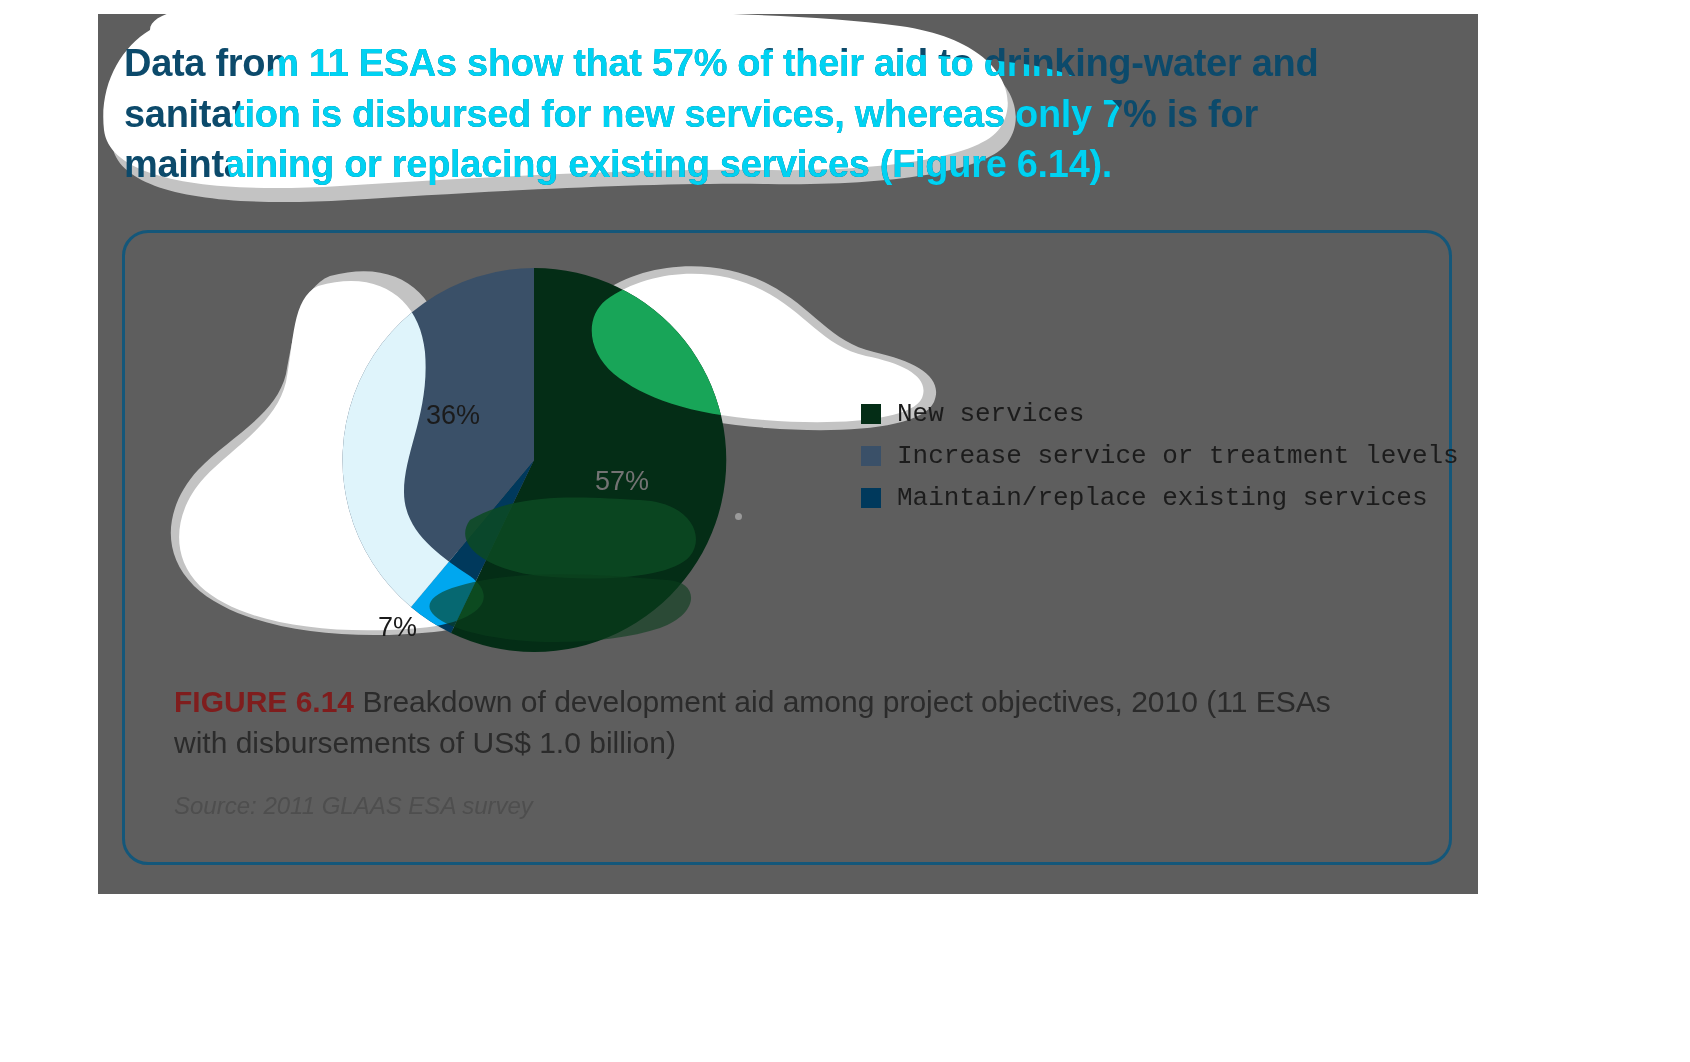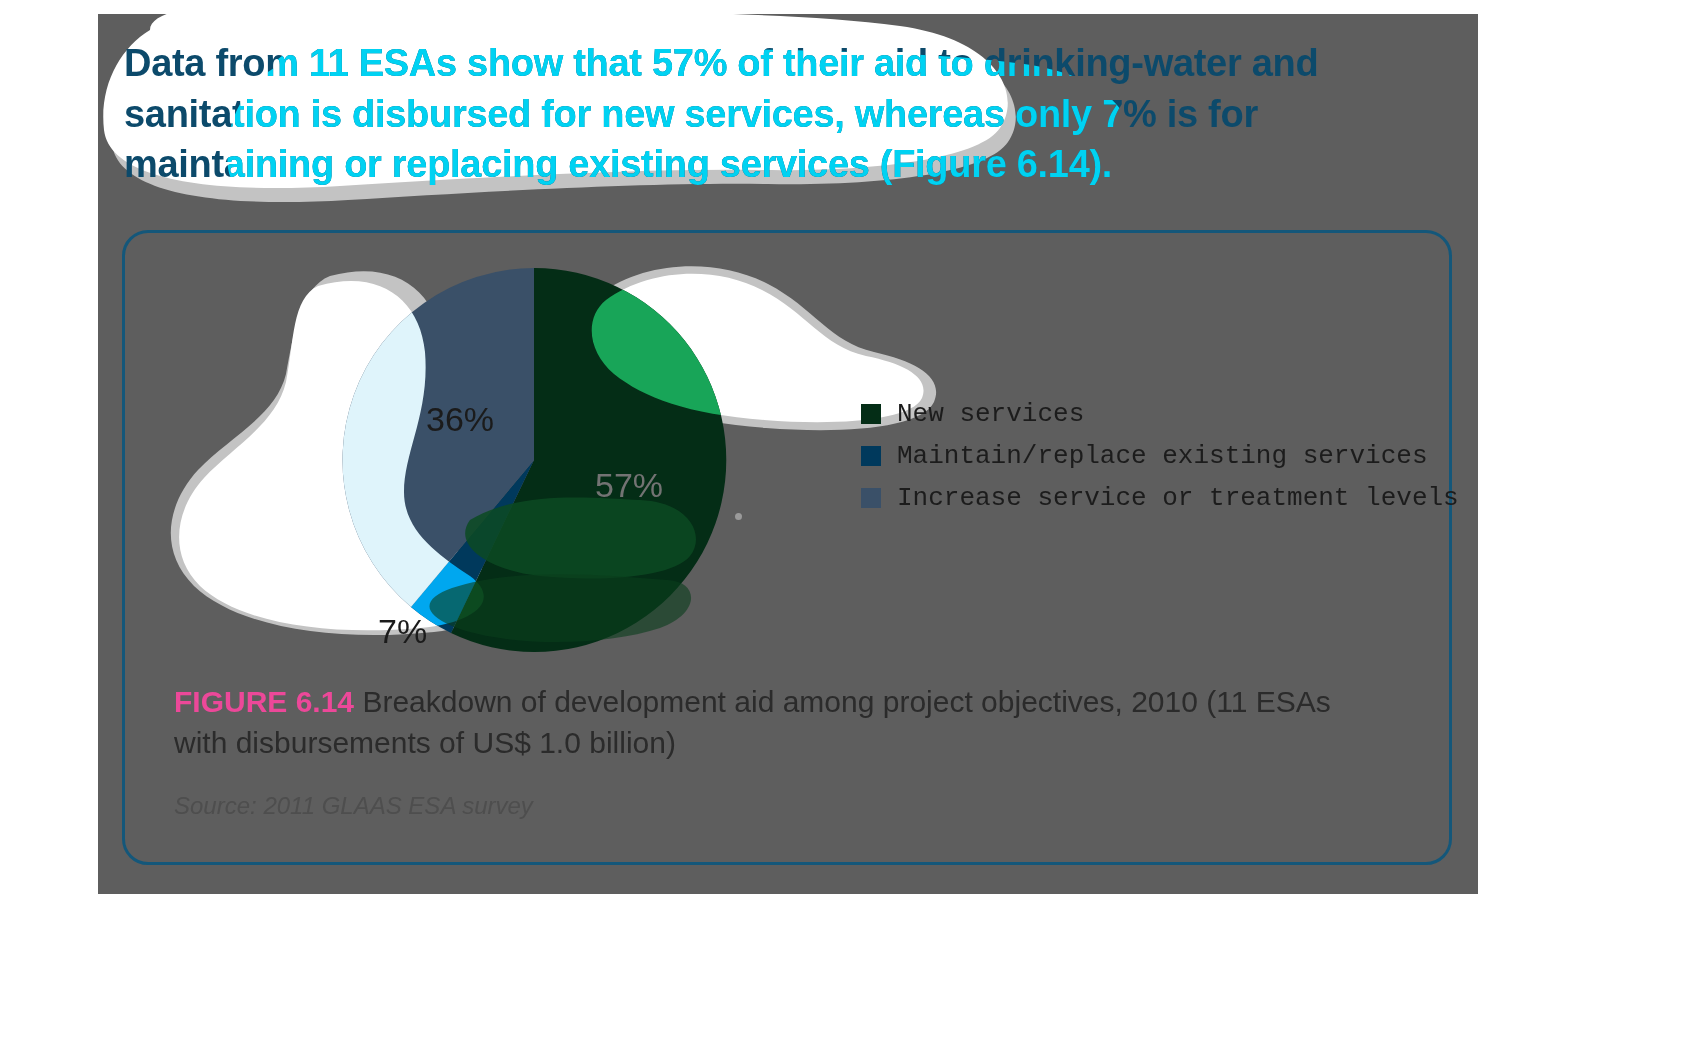--- a/index.html
+++ b/index.html
@@ -38,42 +38,42 @@
   .headline-cyan{
     position:absolute;left:124px;top:38px;width:1300px;
     font-size:38px;font-weight:bold;line-height:1.33;
     letter-spacing:-0.3px;
     color:#00d2f2;
     -webkit-clip-path:url(#bubbleClip);
     clip-path:url(#bubbleClip);
     pointer-events:none;
   }
   .pct-label{
-    position:absolute;font-size:34px;font-family:"Liberation Sans",sans-serif;
+    position:absolute;font-size:27px;font-family:"Liberation Sans",sans-serif;
   }
   .pct-36{left:426px;top:400px;color:#1b1b1b;}
   .pct-57{left:595px;top:466px;color:#737373;}
   .pct-7{left:378px;top:612px;color:#1b1b1b;}
   .tiny-dot{
     position:absolute;left:735px;top:513px;width:7px;height:7px;
     border-radius:50%;background:#9a9a9a;
   }
 
   
   .legend{position:absolute;left:861px;top:393px;}
   .legend-row{display:flex;align-items:center;height:42px;}
   .legend-swatch{width:20px;height:20px;margin-right:16px;flex:0 0 auto;}
   .legend-label{font-size:26px;color:#1c1c1c;line-height:1;font-family:Liberation Mono, monospace;}
 
   
   .caption{
     position:absolute;left:174px;top:682px;width:1180px;
     font-size:30px;color:#2b2b2b;line-height:1.35;
   }
-  .caption .fignum{color:#ec4899;font-weight:bold;}
+  .caption .fignum{color:#7f1d1d;font-weight:bold;}
   .source{
     position:absolute;left:174px;top:792px;
     font-size:24px;font-style:italic;color:#4e4e4e;
   }
 </style>
 </head>
 <body>
 
 <div id="stage">
 
@@ -171,26 +171,26 @@
   <div class="pct-label pct-57">57%</div>
   <div class="pct-label pct-7">7%</div>
   <div class="tiny-dot"></div>
 
   <div class="legend">
     <div class="legend-row">
       <span class="legend-swatch" style="background:#042d16"></span>
       <span class="legend-label">New services</span>
     </div>
     <div class="legend-row">
+      <span class="legend-swatch" style="background:#3a5068"></span>
+      <span class="legend-label">Increase service or treatment levels</span>
+    </div>
+    <div class="legend-row">
       <span class="legend-swatch" style="background:#00395c"></span>
       <span class="legend-label">Maintain/replace existing services</span>
-    </div>
-    <div class="legend-row">
-      <span class="legend-swatch" style="background:#3a5068"></span>
-      <span class="legend-label">Increase service or treatment levels</span>
     </div>
   </div>
 
   <div class="caption">
     <span class="fignum">FIGURE 6.14</span><span> Breakdown of development aid among project objectives, 2010 (11 ESAs with disbursements of US$ 1.0 billion)</span>
   </div>
 
   <div class="source">Source: 2011 GLAAS ESA survey</div>
 
 </div>

